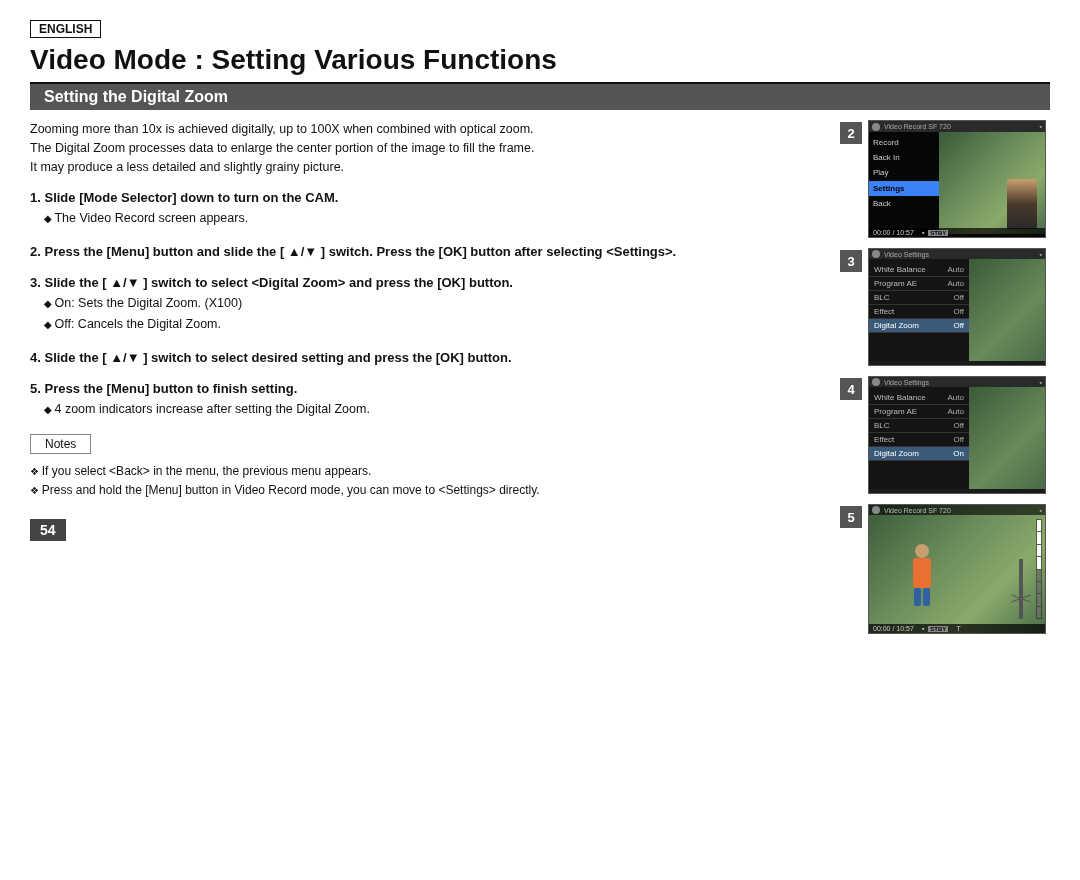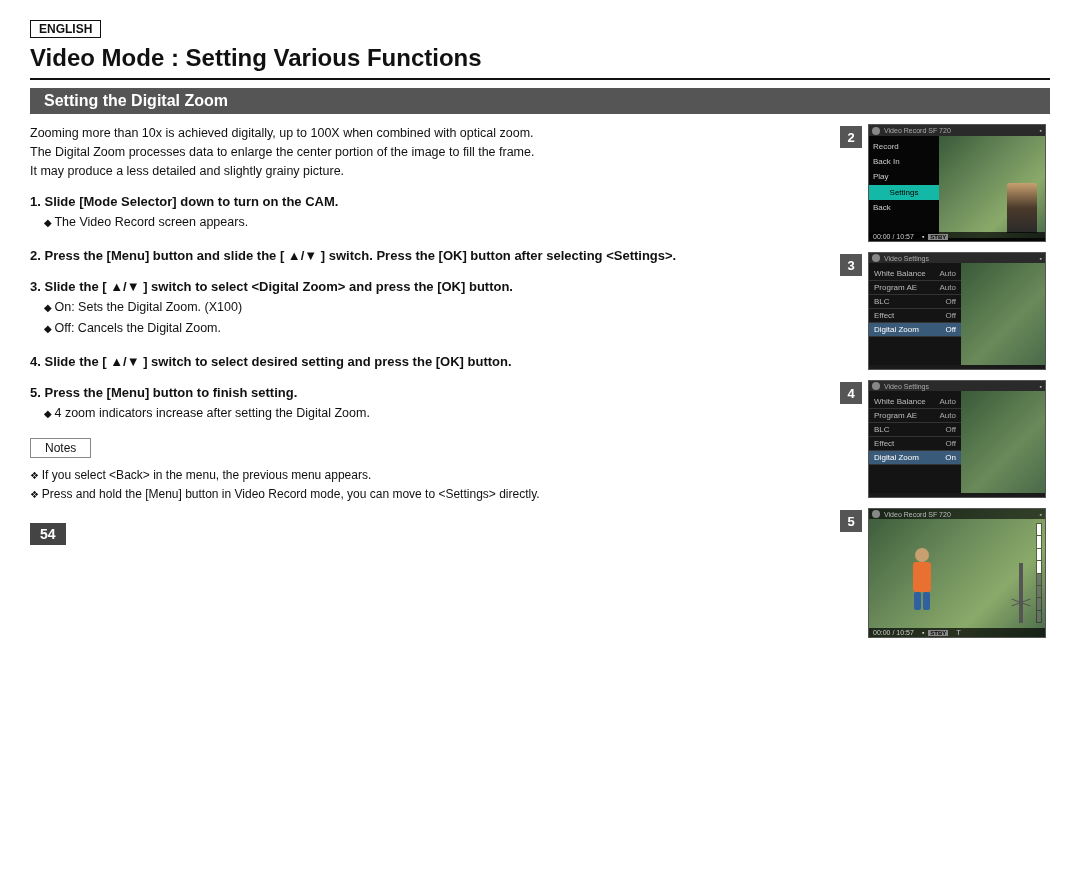--- a/index.html
+++ b/index.html
@@ -16,23 +16,23 @@
     .lang-badge {
       display: inline-block;
       border: 1.5px solid #111;
       padding: 1px 8px;
       font-size: 12px;
       font-weight: bold;
       margin-bottom: 6px;
     }
 
     .page-title {
-      font-size: 24px;
-      font-weight: bold;
-      margin-bottom: 8px;
+      font-size: 28px;
+      font-weight: bold;
+      margin-bottom: 0;
       border-bottom: 2px solid #111;
       padding-bottom: 6px;
     }
 
     .section-header {
       background: #555;
       color: #fff;
       font-size: 16px;
       font-weight: bold;
       padding: 4px 14px;
@@ -182,24 +182,23 @@
     }
 
     .menu-item {
       color: #ccc;
       font-size: 8px;
       padding: 2px 4px;
       line-height: 1.4;
     }
 
     .menu-item.active {
-      background: #14b8a6;
+      background: #3b82f6;
       color: #000;
-      font-weight: normal;
-      text-align: center;
+      font-weight: bold;
     }
 
     .screen-photo {
       flex: 1;
       background: linear-gradient(135deg, #3a5a3a 0%, #6a8a5a 40%, #8aaa6a 70%, #4a6a4a 100%);
       position: relative;
     }
 
     .screen-photo-person {
       position: absolute;
@@ -254,21 +253,21 @@
       gap: 4px;
     }
 
     .settings-body {
       display: flex;
       height: calc(100% - 14px);
     }
 
     .settings-menu {
       background: rgba(20,20,20,0.9);
-      width: 92px;
+      width: 100px;
       padding: 4px 0;
     }
 
     .settings-row {
       display: flex;
       justify-content: space-between;
       padding: 2px 5px;
       font-size: 8px;
       color: #bbb;
       border-bottom: 1px solid #333;

